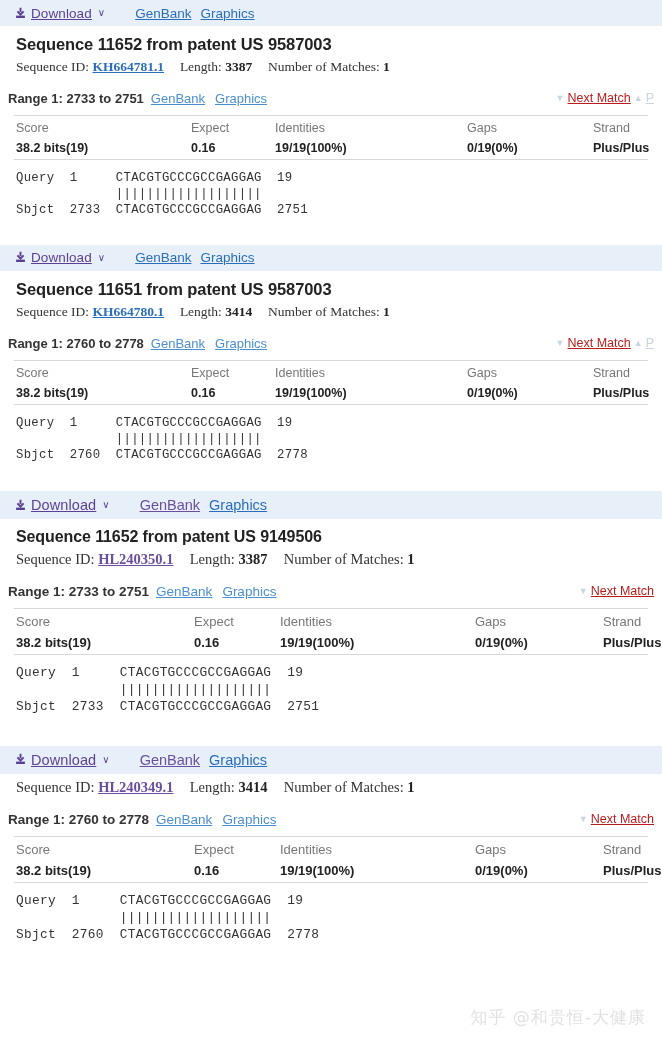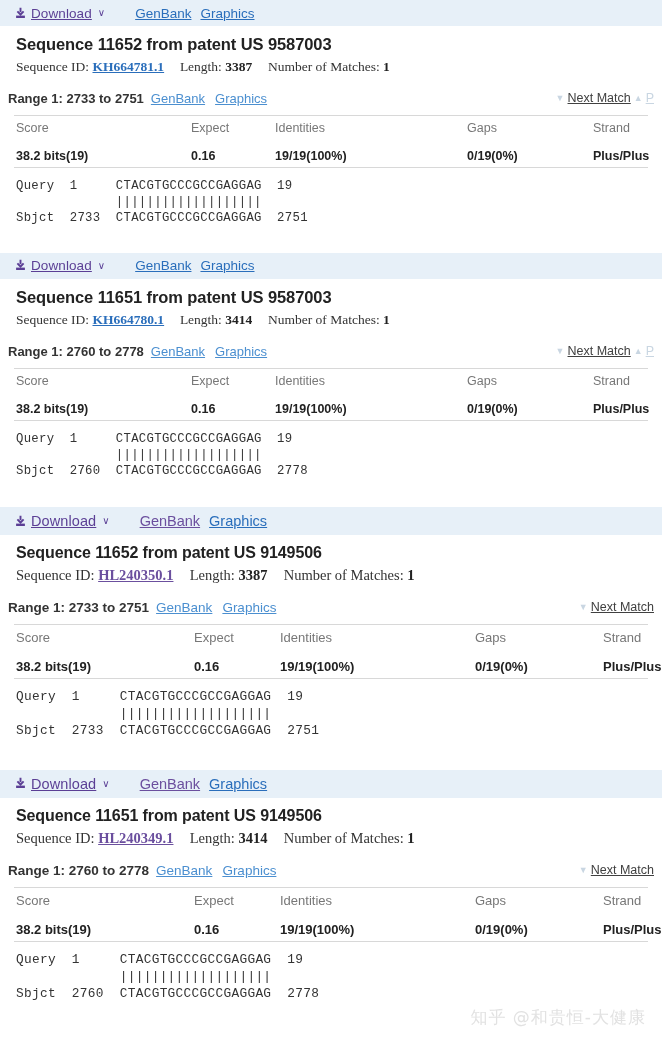--- a/index.html
+++ b/index.html
@@ -140,32 +140,32 @@
     right: 8px;
     top: 16px;
     font-size: 12.5px;
     color: #c9d6e2;
     white-space: nowrap;
     display: flex;
     align-items: center;
     gap: 3px;
   }
   .nav-match .tri { font-size: 9px; color: #c9d6e2; }
-  .nav-match .nm-text { text-decoration: underline; color: #404040; }
+  .nav-match .nm-text { text-decoration: underline; color: #b91c1c; }
   .nav-match .prev-text { text-decoration: underline; color: #c9d6e2; }
 
   
   .stats-table {
     margin: 9px 14px 0 14px;
     border-top: 1px solid #d8d8d8;
     border-bottom: 1px solid #d8d8d8;
     padding: 5px 0 4px 0;
     display: grid;
     grid-template-columns: 175px 84px 192px 126px auto;
-    row-gap: 14px;
+    row-gap: 6px;
     font-size: 12.5px;
   }
   .sz2 .stats-table { font-size: 13px; grid-template-columns: 178px 86px 195px 128px auto; }
   .stats-table .sh {
     color: #777777;
     font-weight: 400;
     padding-left: 2px;
   }
   .stats-table .sv {
     color: #222222;
@@ -412,21 +412,20 @@
         </span>
         <span class="dl-label">Download</span>
         <span class="dl-caret">∨</span>
       </span>
       <span class="header-links">
         <a class="hdr-link visited" href="#">GenBank</a>
         <a class="hdr-link" href="#">Graphics</a>
       </span>
     </div>
 
-    <div class="seq-title">Sequence 11651 from patent US 9149506</div>
 
     <div class="seq-meta">
       <span class="lbl">Sequence ID:</span>
       <a class="idlink visited" href="#">HL240349.1</a>
       <span class="sep"></span>
       <span class="lbl">Length:</span>
       <span class="val">3414</span>
       <span class="sep"></span>
       <span class="lbl">Number of Matches:</span>
       <span class="val">1</span>

